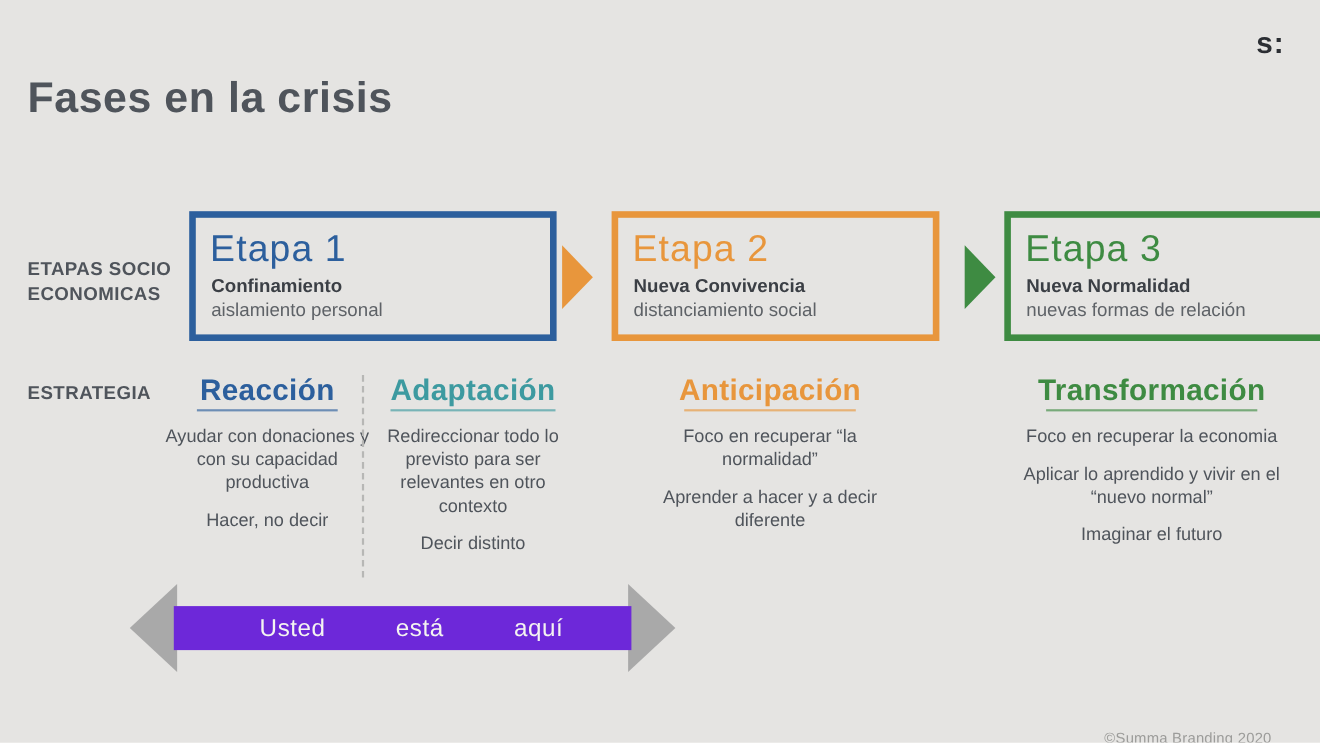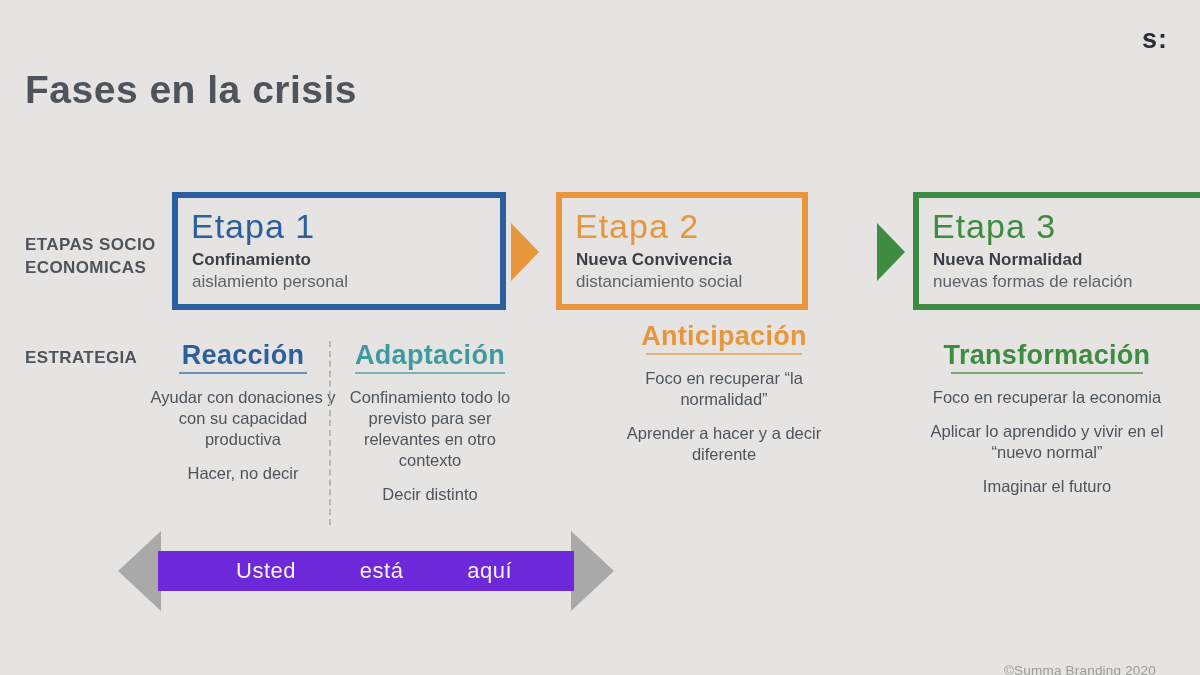--- a/index.html
+++ b/index.html
@@ -31,21 +31,21 @@
     letter-spacing: 0.4px; line-height: 23px;
   }
   .row-label.etapas { top: 233px; }
   .row-label.estrategia { top: 346px; }
 
   .stage-box {
     position: absolute; top: 192px; height: 118px;
     border: 6px solid #8b5cf6; background: transparent;
   }
   .stage-box.s0 { left: 172px; width: 334px; }
-  .stage-box.s1 { left: 556px; width: 252px; }
+  .stage-box.s1 { left: 556px; width: 298px; }
   .stage-box.s2 { left: 913px; width: 303px; }
 
   .stage-title {
     font-size: 34px; font-weight: 400; letter-spacing: 1px;
     margin: 9px 0 3px 13px; line-height: 1.15;
   }
   .stage-subtitle {
     font-size: 17px; font-weight: 700; color: #3b3f45;
     margin: 3px 0 0 14px; line-height: 21px;
   }
@@ -60,21 +60,21 @@
     border-top: 29px solid transparent;
     border-bottom: 29px solid transparent;
     border-left-width: 28px; border-left-style: solid;
   }
   .flow-arrow.a0 { left: 511px; }
   .flow-arrow.a1 { left: 877px; }
 
   .strategy { position: absolute; text-align: center; }
   .strategy.c0 { left: 148px; top: 343px; width: 190px; }
   .strategy.c1 { left: 340px; top: 343px; width: 180px; }
-  .strategy.c2 { left: 595px; top: 324px; width: 210px; margin-left: 24px; }
+  .strategy.c2 { left: 595px; top: 343px; width: 210px; }
   .strategy.c3 { left: 930px; top: 343px; width: 234px; }
 
   .strategy-header {
     font-size: 27px; font-weight: 700; letter-spacing: 0.3px;
     line-height: 24px;
   }
   .strategy-underline {
     height: 2px; margin: 5px auto 0 auto; opacity: 0.65;
   }
   .strategy.c0 .strategy-underline { width: 128px; }
@@ -164,21 +164,21 @@
     <div class="strategy-underline" style="background-color: rgb(44, 95, 157);"></div>
     <p>Ayudar con donaciones y con su capacidad productiva</p>
     <p>Hacer, no decir</p>
   </div>
 
   <div class="dashed-divider"></div>
 
   <div class="strategy c1">
     <div class="strategy-header" style="color: rgb(61, 154, 160);">Adaptación</div>
     <div class="strategy-underline" style="background-color: rgb(61, 154, 160);"></div>
-    <p>Confinamiento todo lo previsto para ser relevantes en otro contexto</p>
+    <p>Redireccionar todo lo previsto para ser relevantes en otro contexto</p>
     <p>Decir distinto</p>
   </div>
 
   <div class="strategy c2">
     <div class="strategy-header" style="color: rgb(232, 150, 60);">Anticipación</div>
     <div class="strategy-underline" style="background-color: rgb(232, 150, 60);"></div>
     <p>Foco en recuperar “la normalidad”</p>
     <p>Aprender a hacer y a decir diferente</p>
   </div>
 

